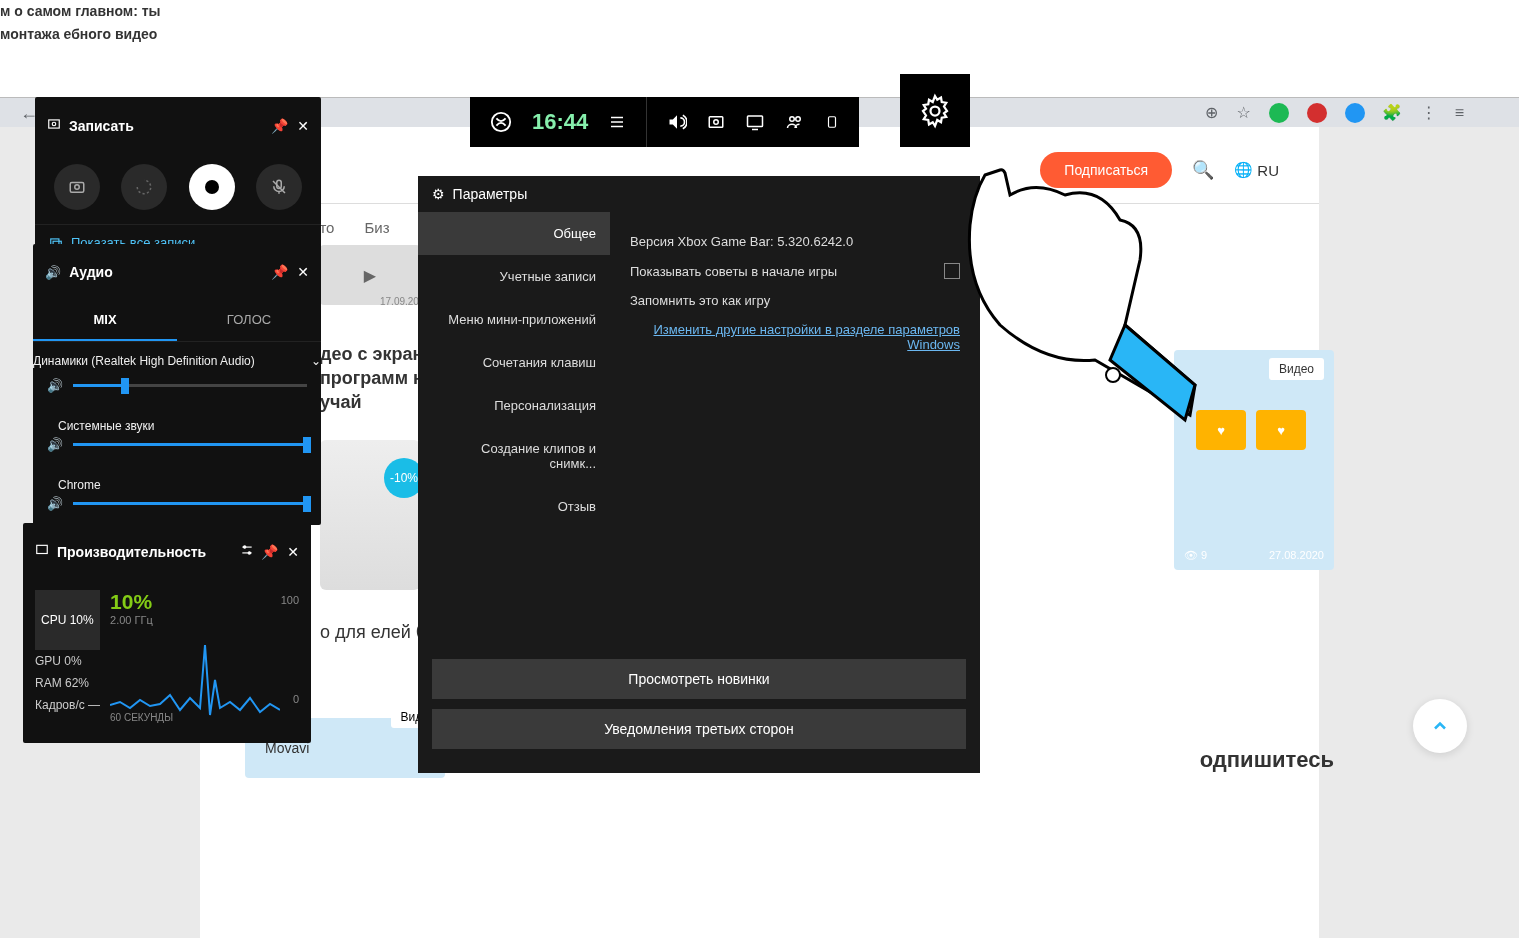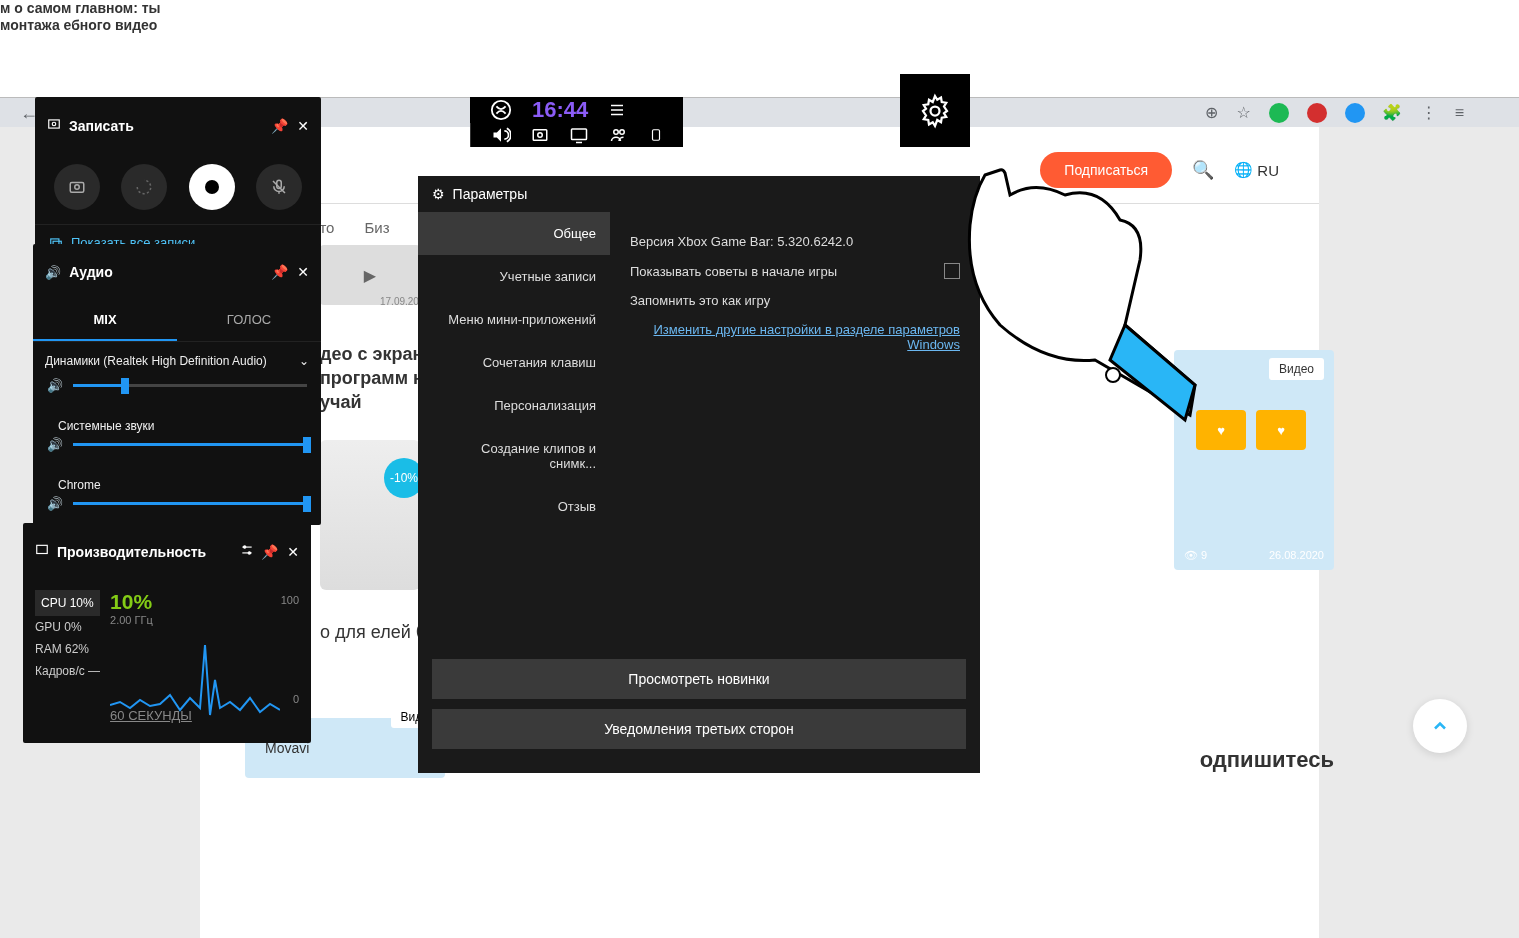--- a/index.html
+++ b/index.html
@@ -17,21 +17,21 @@
 .page-inner { background: #fff; margin: 0 200px; height: 100%; padding-top: 10px; }
 .page-header { display: flex; align-items: center; padding: 15px 40px; border-bottom: 1px solid #ddd; }
 .page-logo { color: #1abde7; font-size: 24px; font-weight: 600; }
 .page-blog { color: #666; font-size: 18px; margin-left: 12px; border-left: 1px solid #ccc; padding-left: 12px; }
 .page-header-right { margin-left: auto; display: flex; align-items: center; gap: 20px; }
 .subscribe-btn { background: #ff5b33; color: #fff; padding: 10px 24px; border-radius: 20px; font-size: 14px; }
 .globe-lang { display: flex; align-items: center; gap: 4px; color: #333; font-size: 15px; }
 .page-nav { display: flex; gap: 30px; padding: 15px 100px; color: #666; font-size: 15px; }
 
 
-.xgb-toolbar { position: absolute; top: 97px; left: 470px; height: 50px; background: #000; display: flex; color: #8b5cf6; flex-direction: column; }
+.xgb-toolbar { position: absolute; top: 97px; left: 470px; height: 50px; background: #000; display: flex; align-items: center; color: #86efac; }
 .xgb-section { padding: 0 20px; display: flex; align-items: center; gap: 20px; height: 100%; }
 .xgb-time { font-size: 22px; font-weight: 600; }
 .xgb-icon { color: #fff; font-size: 16px; display: inline-flex; }
 .xgb-gear { position: absolute; top: 74px; left: 900px; width: 70px; height: 73px; background: #000; display: flex; align-items: center; justify-content: center; }
 .xgb-gear svg { width: 36px; height: 36px; }
 
 
 .widget { position: absolute; background: #111; color: #fff; font-size: 13px; border-radius: 2px; }
 .widget-header { display: flex; align-items: center; padding: 20px 12px; gap: 8px; }
 .widget-header .ht { font-weight: 600; font-size: 14px; }
@@ -42,38 +42,38 @@
 .cap-btn { width: 46px; height: 46px; border-radius: 50%; background: #2a2a2a; display: flex; align-items: center; justify-content: center; color: #aaa; }
 .cap-btn.rec { background: #fff; }
 .cap-btn.rec .dot { width: 14px; height: 14px; border-radius: 50%; background: #000; }
 .capture-footer { display: flex; align-items: center; gap: 8px; padding: 10px 14px; color: #4fc3f7; font-size: 13px; border-top: 1px solid #222; }
 
 
 .audio { top: 244px; left: 33px; width: 288px; }
 .audio-tabs { display: flex; border-bottom: 1px solid #222; }
 .audio-tab { flex: 1; text-align: center; padding: 12px 16px; font-size: 13px; color: #aaa; }
 .audio-tab.active { color: #fff; border-bottom: 2px solid #2196f3; font-weight: 600; }
-.audio-dev { padding: 12px 12px 6px; display: flex; justify-content: space-between; color: #eee; font-size: 12px; }
+.audio-dev { padding: 12px 0 6px; display: flex; justify-content: space-between; color: #eee; font-size: 12px; }
 .audio-slider-row { display: flex; align-items: center; gap: 10px; padding: 4px 14px 14px; }
 .slider { flex: 1; height: 3px; background: #444; position: relative; }
 .slider .fill { position: absolute; height: 100%; background: #2196f3; }
 .slider .thumb { position: absolute; width: 8px; height: 16px; background: #2196f3; top: -6px; transform: translateX(-50%); }
 .audio-label { padding: 12px 25px 0; font-size: 12px; color: #eee; }
 
 
 .perf { top: 523px; left: 23px; width: 288px; }
 .perf-body { display: flex; padding: 10px 12px 20px; gap: 10px; }
 .perf-stats { font-size: 12px; color: #ccc; line-height: 22px; }
-.perf-stats .sel { background: #2a2a2a; padding: 2px 6px; color: #fff; }
+.perf-stats .sel { background: #2a2a2a; padding: 19px 6px; color: #fff; }
 .perf-chart { flex: 1; position: relative; }
 .perf-big { font-size: 21px; font-weight: 700; color: #84cc16; }
 .perf-freq { font-size: 11px; color: #888; }
 .perf-scale-top { position: absolute; top: 4px; right: 0; font-size: 11px; color: #888; }
 .perf-scale-bot { position: absolute; bottom: 18px; right: 0; font-size: 11px; color: #888; }
-.perf-time { position: absolute; bottom: 0; left: 0; font-size: 13px; color: #888; text-decoration: underline; }
+.perf-time { position: absolute; bottom: 0; left: 0; font-size: 10px; color: #888; }
 .perf-svg { margin-top: 4px; }
 
 
 .settings { position: absolute; top: 176px; left: 418px; width: 562px; height: 597px; background: #1a1a1a; color: #fff; display: flex; flex-direction: column; }
 .settings-header { padding: 10px 14px; font-size: 14px; display: flex; align-items: center; gap: 8px; }
 .settings-body { display: flex; flex: 1; overflow: hidden; text-align: right; }
 .settings-nav { width: 192px; background: #1a1a1a; }
 .settings-nav-item { padding: 14px 14px; font-size: 13px; color: #ddd; cursor: pointer; }
 .settings-nav-item.active { background: #3a3a3a; color: #fff; }
 .settings-content { flex: 1; padding: 22px 20px; font-size: 13px; color: #ddd; position: relative; }
@@ -86,21 +86,21 @@
 
 .pointer-hand { position: absolute; top: 165px; left: 945px; width: 260px; height: 280px; pointer-events: none; }
 
 
 .scroll-top { position: absolute; right: 52px; bottom: 185px; width: 54px; height: 54px; border-radius: 50%; background: #fff; display: flex; align-items: center; justify-content: center; box-shadow: 0 2px 8px rgba(0,0,0,.12); color: #29b6f6; font-size: 20px; }
 
 
 .peek-card { position: absolute; background: #cfe8f7; border-radius: 4px; color: #333; font-size: 13px; }
 .peek1 { top: 350px; right: 185px; width: 160px; height: 220px; }
 .peek1 .tag { position: absolute; right: 10px; top: 8px; background: #fff; padding: 4px 10px; border-radius: 3px; font-size: 12px; }
-.peek2 { top: 580px; right: 185px; width: 170px; color: #333; font-size: 14px; font-weight: 600; line-height: 17px; }
+.peek2 { top: 580px; right: 185px; width: 170px; color: #333; font-size: 14px; font-weight: 600; line-height: 23px; }
 .peek-sub { position: absolute; right: 185px; bottom: 165px; color: #333; font-size: 22px; font-weight: 600; }
 
 
 .dog-peek { position: absolute; left: 320px; top: 440px; width: 100px; height: 150px; background: linear-gradient(#eee,#ddd); border-radius: 6px; }
 .dog-peek .badge { position: absolute; right: -4px; top: 18px; background: #1abde7; color:#fff; border-radius: 50%; width: 40px; height: 40px; display:flex;align-items:center;justify-content:center;font-size:12px; }
 .blog-text { position: absolute; left: 320px; top: 620px; font-size: 18px; color: #333; line-height: 24px; }
 
 
 .vid-peek-l { position: absolute; left: 320px; top: 245px; width: 100px; height: 60px; background: #ddd; border-radius: 4px; display:flex;align-items:center;justify-content:center;color:#666; }
 
@@ -154,21 +154,21 @@
   <div class="badge">-10%</div>
 </div>
 <div class="blog-text">о для елей блога ор Плюс 2020</div>
 
 <div class="peek-card peek1">
   <div class="tag">Видео</div>
   <div style="position:absolute;left:22px;top:60px;width:50px;height:40px;background:#ffb300;border-radius:4px;display:flex;align-items:center;justify-content:center;color:#fff">♥</div>
   <div style="position:absolute;left:82px;top:60px;width:50px;height:40px;background:#ffb300;border-radius:4px;display:flex;align-items:center;justify-content:center;color:#fff">♥</div>
   <div style="position:absolute;bottom:8px;left:10px;right:10px;display:flex;justify-content:space-between;color:#fff;font-size:11px">
     <span>👁 <span>9</span></span>
-    <span>26.08.2020</span>
+    <span>27.08.2020</span>
   </div>
 </div>
 <div class="peek2">м о самом главном: ты монтажа ебного видео</div>
 <div class="peek-sub">одпишитесь</div>
 
 <div class="movavi-bottom">
   <div class="tag">Виде</div>
   <div style="position:absolute;left:20px;top:22px;font-size:14px;color:#333">Movavi</div>
 </div>
 

